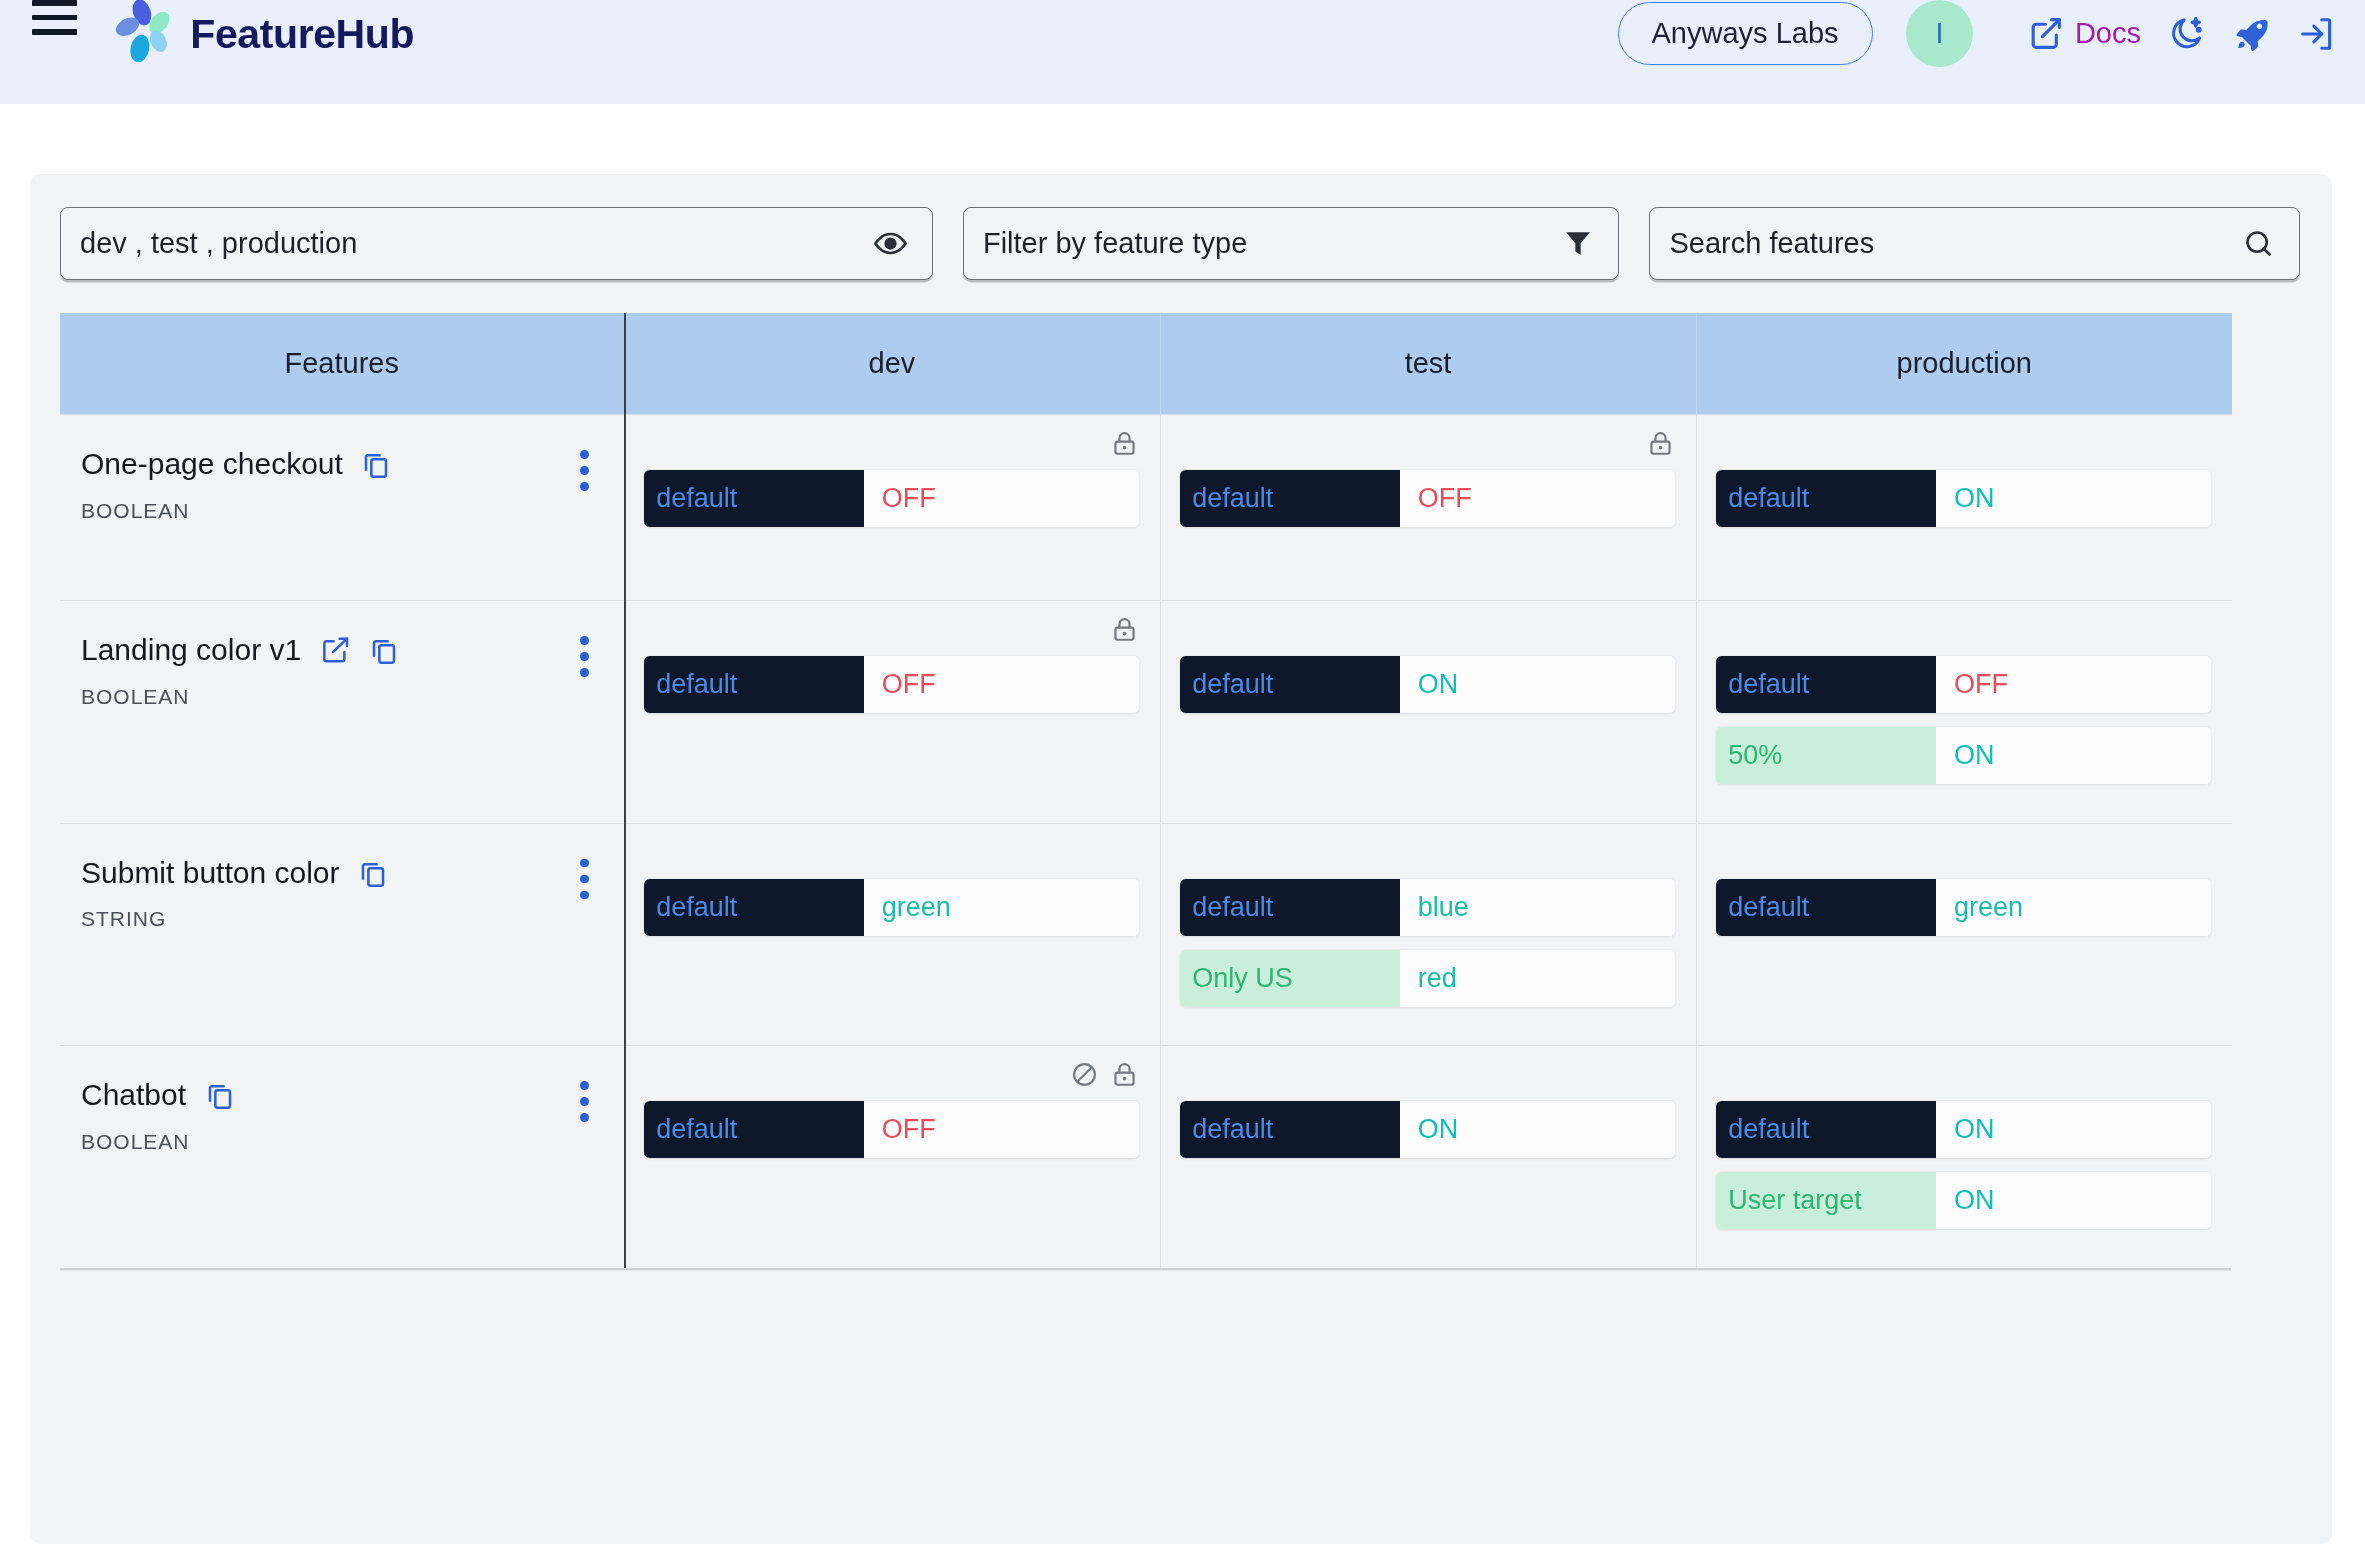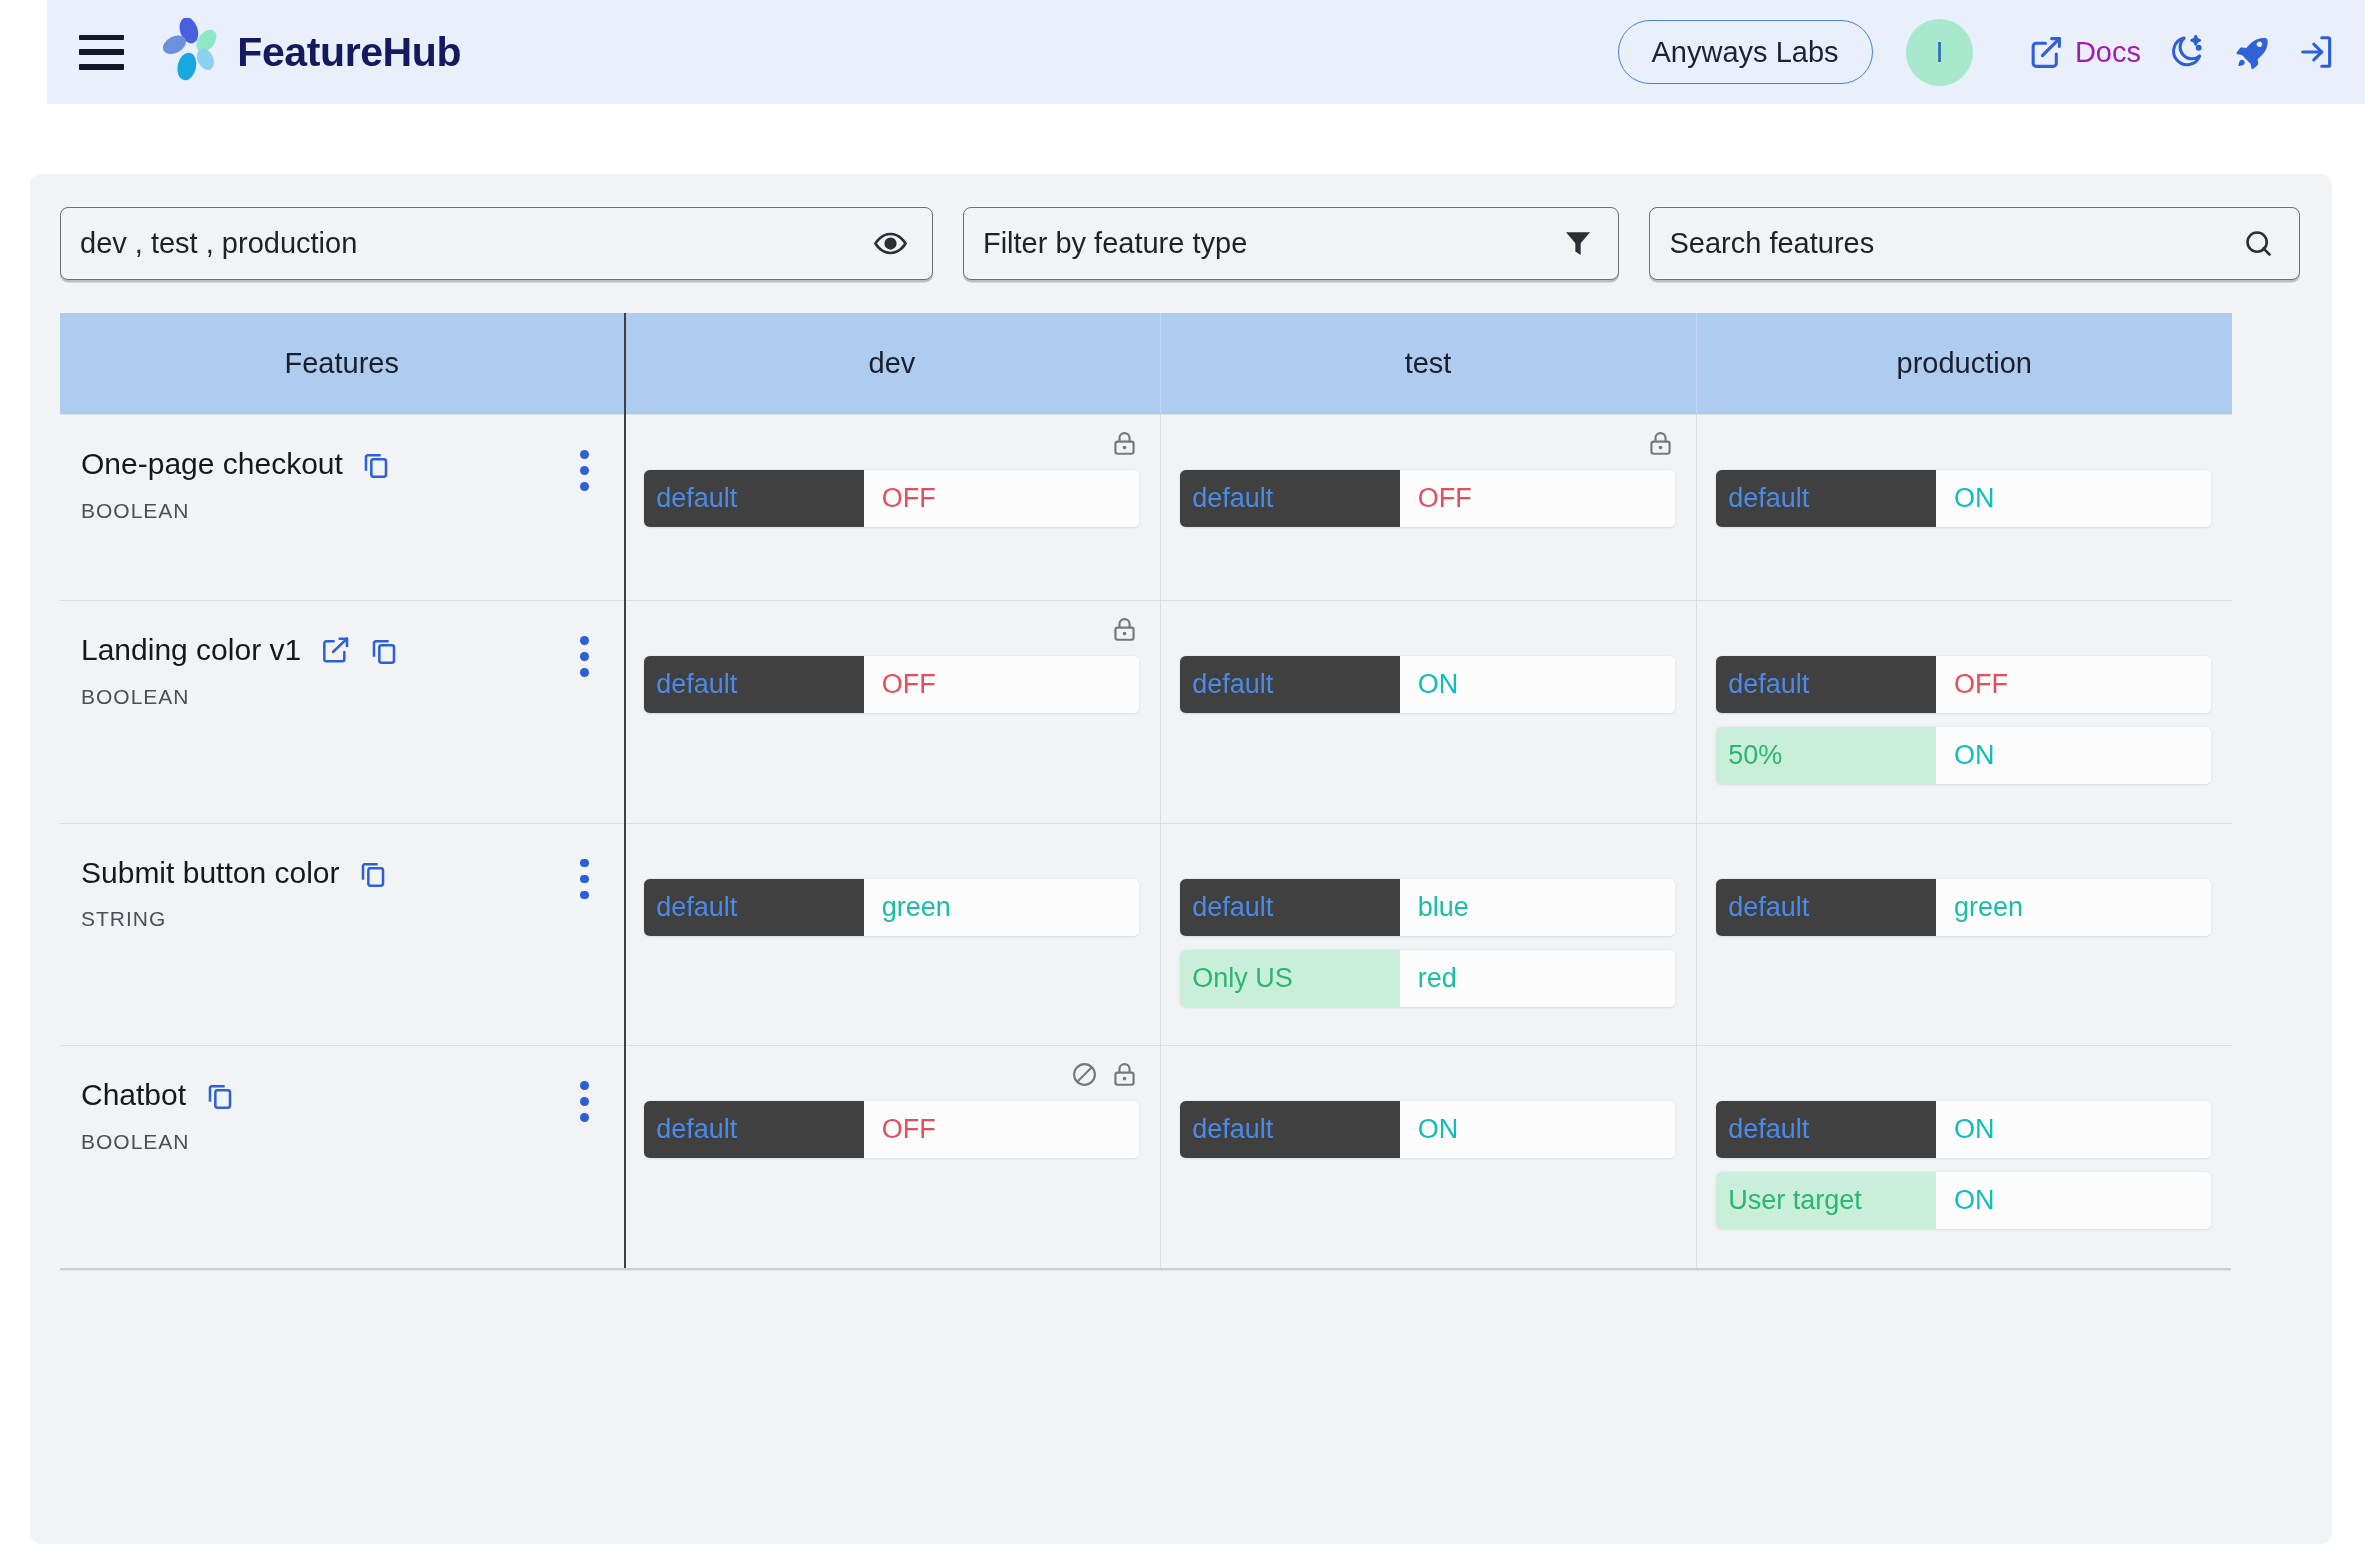--- a/index.html
+++ b/index.html
@@ -9,24 +9,23 @@
     background: #ffffff;
     font-family: "Liberation Sans", sans-serif;
     overflow: hidden;
   }
 
   
   .appbar {
     height: 104px;
     background: #e9f0fb;
     display: flex;
-    align-items: center;
+    align-items: flex-start;
     padding: 0 30px 0 32px;
     position: relative;
-    margin-left: 47px;
   }
   .hamburger {
     width: 45px; height: 35px;
     display: flex; flex-direction: column; justify-content: space-between;
     margin-right: 37px; cursor: pointer;
   }
   .hamburger span { display:block; height: 5.6px; background: #111827; border-radius: 0.8px; }
   .hamburger span:nth-child(1){ width:45px; }
   .hamburger span:nth-child(2){ width:45px; }
   .hamburger span:nth-child(3){ width:45px; }
@@ -163,21 +162,21 @@
     margin-bottom: 14.3px;
     background: #fcfcfd;
   }
   .strat-name {
     width: 44.6%;
     display: flex; align-items: center;
     padding-left: 12.7px;
     font-size: 27px;
     white-space: nowrap;
   }
-  .strat-name.default { background: #404040; color: #4a8ae8; }
+  .strat-name.default { background: #0f172a; color: #4a8ae8; }
   .strat-name.custom  { background: #c9eed9; color: #2bb673; }
   .strat-val {
     flex: 1;
     display: flex; align-items: center;
     padding-left: 17.5px;
     font-size: 27px;
     background: #fcfcfd;
   }
   .v-on  { color: #0cbfb8; }
   .v-off { color: #e74c5a; }

